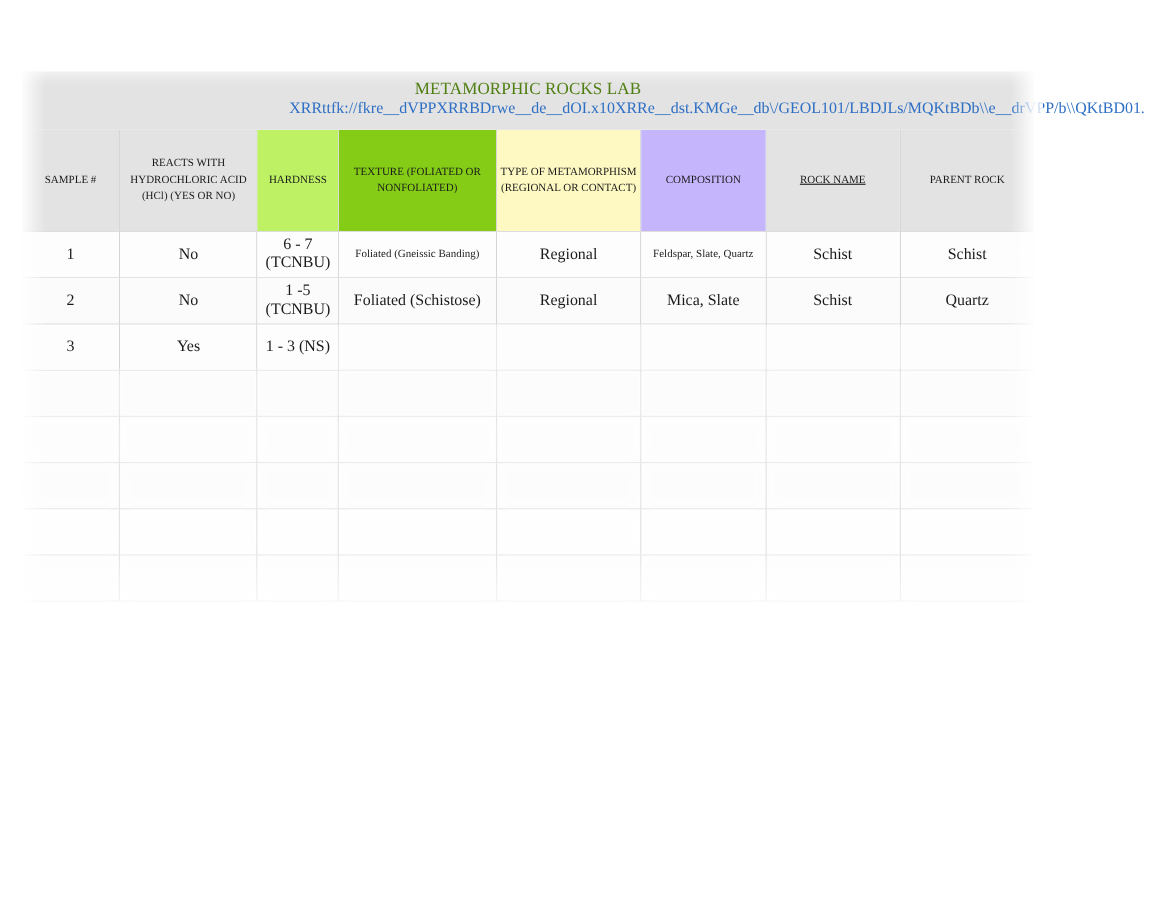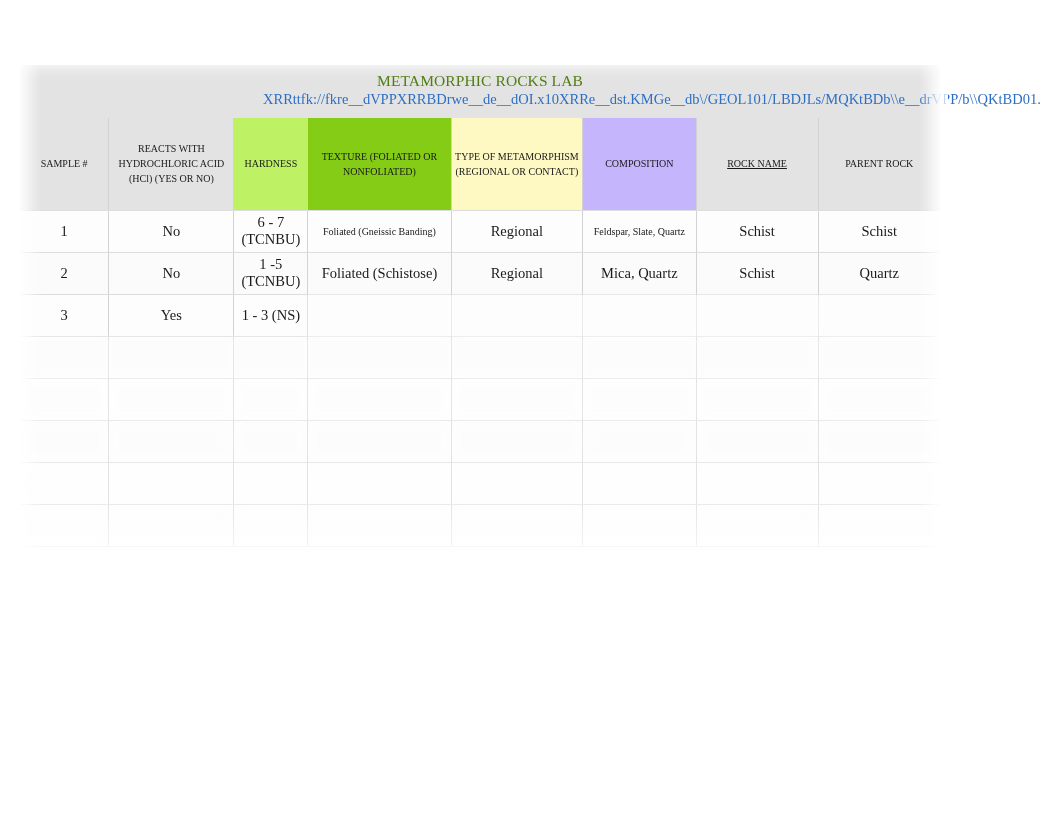--- a/index.html
+++ b/index.html
@@ -176,21 +176,21 @@
           <td class="small-text">Feldspar, Slate, Quartz</td>
           <td>Schist</td>
           <td>Schist</td>
         </tr>
         <tr data-blur="1" class="rowband">
           <td>2</td>
           <td>No</td>
           <td>1 -5 (TCNBU)</td>
           <td>Foliated (Schistose)</td>
           <td>Regional</td>
-          <td>Mica, Quartz</td>
+          <td>Mica, Slate</td>
           <td>Schist</td>
           <td>Quartz</td>
         </tr>
         <tr data-blur="2">
           <td class="legible">3</td>
           <td class="legible">Yes</td>
           <td class="legible">1 - 3 (NS)</td>
           <td></td>
           <td></td>
           <td></td>

